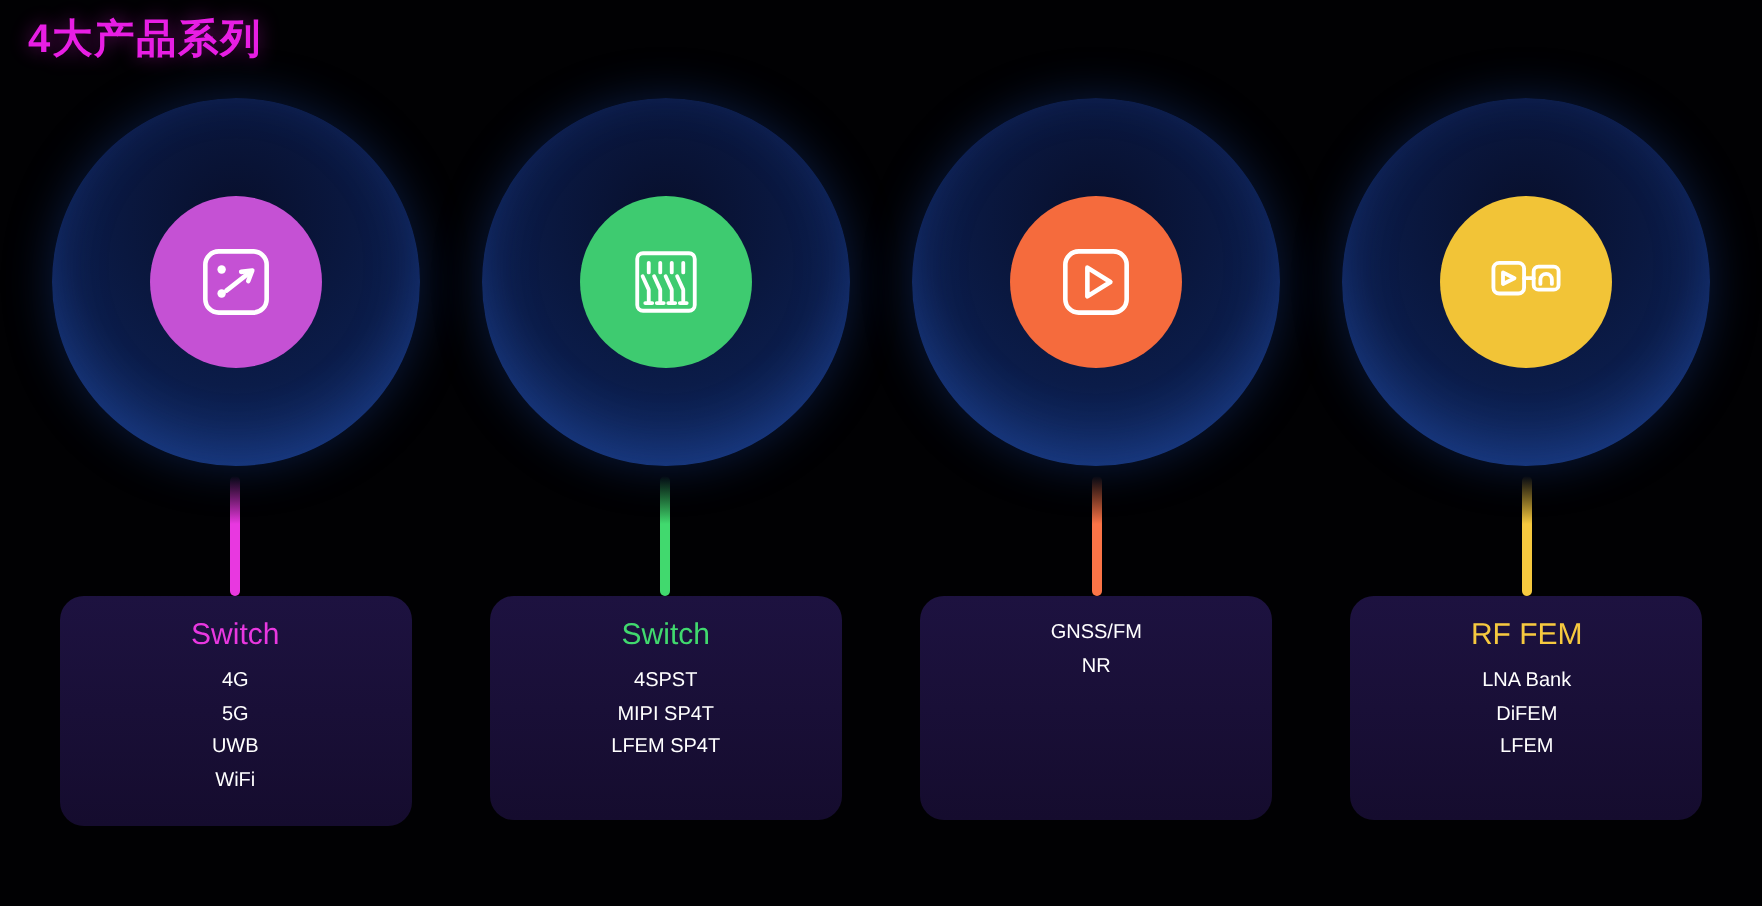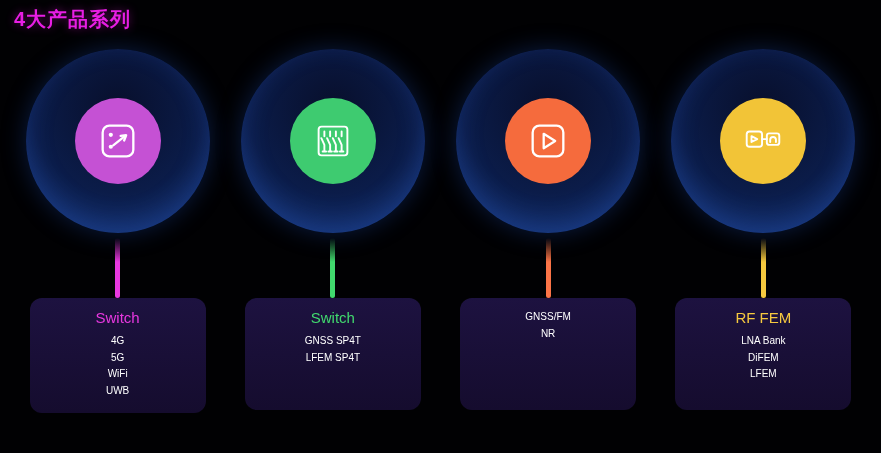--- a/index.html
+++ b/index.html
@@ -87,41 +87,42 @@
           <path d="M19 28.5 L30.5 19.5"></path>
           <path d="M30.4 23.5 L32.5 18 L26.7 18.7"></path>
         </svg>
       </div>
     </div>
     <div class="connector"></div>
     <div class="card">
       <div class="card-title">Switch</div>
       <div class="card-item">4G</div>
       <div class="card-item">5G</div>
+      <div class="card-item">UWB</div>
       <div class="card-item">WiFi</div>
-      <div class="card-item">UWB</div>
     </div>
   </div>
 
   <div class="column" style="--accent: #41d96e; --circle: #3ecb70;">
     <div class="big-circle">
       <div class="inner-circle">
         <svg viewBox="0 0 48 48" width="46" height="46" fill="none" stroke="#ffffff" stroke-width="2" stroke-linecap="round" stroke-linejoin="round">
           <rect x="9" y="9" width="30" height="30" rx="3"></rect>
           <path d="M15 35 V28 M15 28 L11.8 21 M15 19 V14 M13.2 35 H16.8"></path>
           <path d="M21 35 V28 M21 28 L17.8 21 M21 19 V14 M19.2 35 H22.8"></path>
           <path d="M27 35 V28 M27 28 L23.8 21 M27 19 V14 M25.2 35 H28.8"></path>
           <path d="M33 35 V28 M33 28 L29.8 21 M33 19 V14 M31.2 35 H34.8"></path>
         </svg>
       </div>
     </div>
     <div class="connector"></div>
     <div class="card">
       <div class="card-title">Switch</div>
-      <div class="card-item">GNSS SP4T</div>
+      <div class="card-item">4SPST</div>
+      <div class="card-item">MIPI SP4T</div>
       <div class="card-item">LFEM SP4T</div>
     </div>
   </div>
 
   <div class="column" style="--accent: #fb7447; --circle: #f56b3d;">
     <div class="big-circle">
       <div class="inner-circle">
         <svg viewBox="0 0 48 48" width="46" height="46" fill="none" stroke="#ffffff" stroke-width="2.4" stroke-linecap="round" stroke-linejoin="round">
           <rect x="8" y="8" width="32" height="32" rx="7"></rect>
           <path d="M19.5 16.5 L31.5 24 L19.5 31.5 Z"></path>

